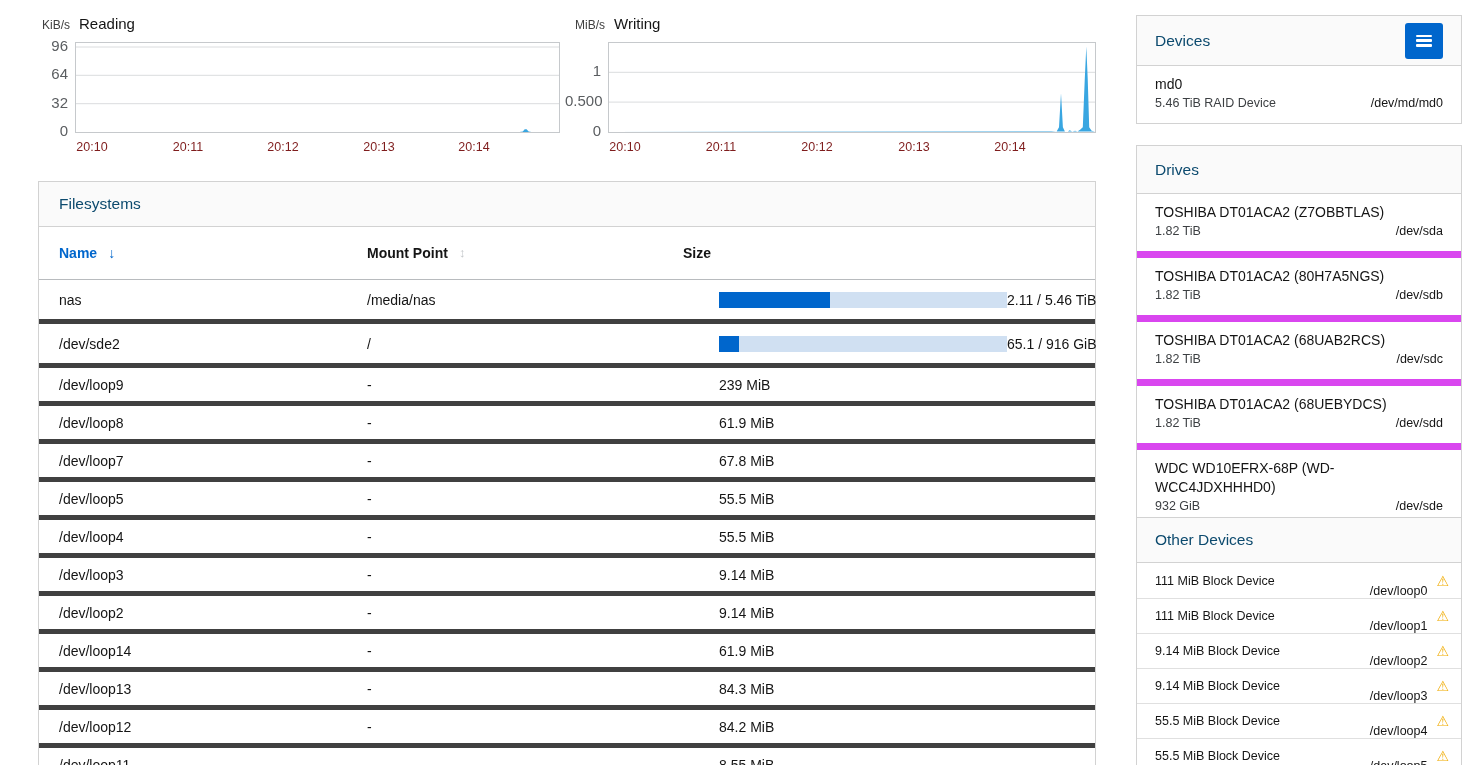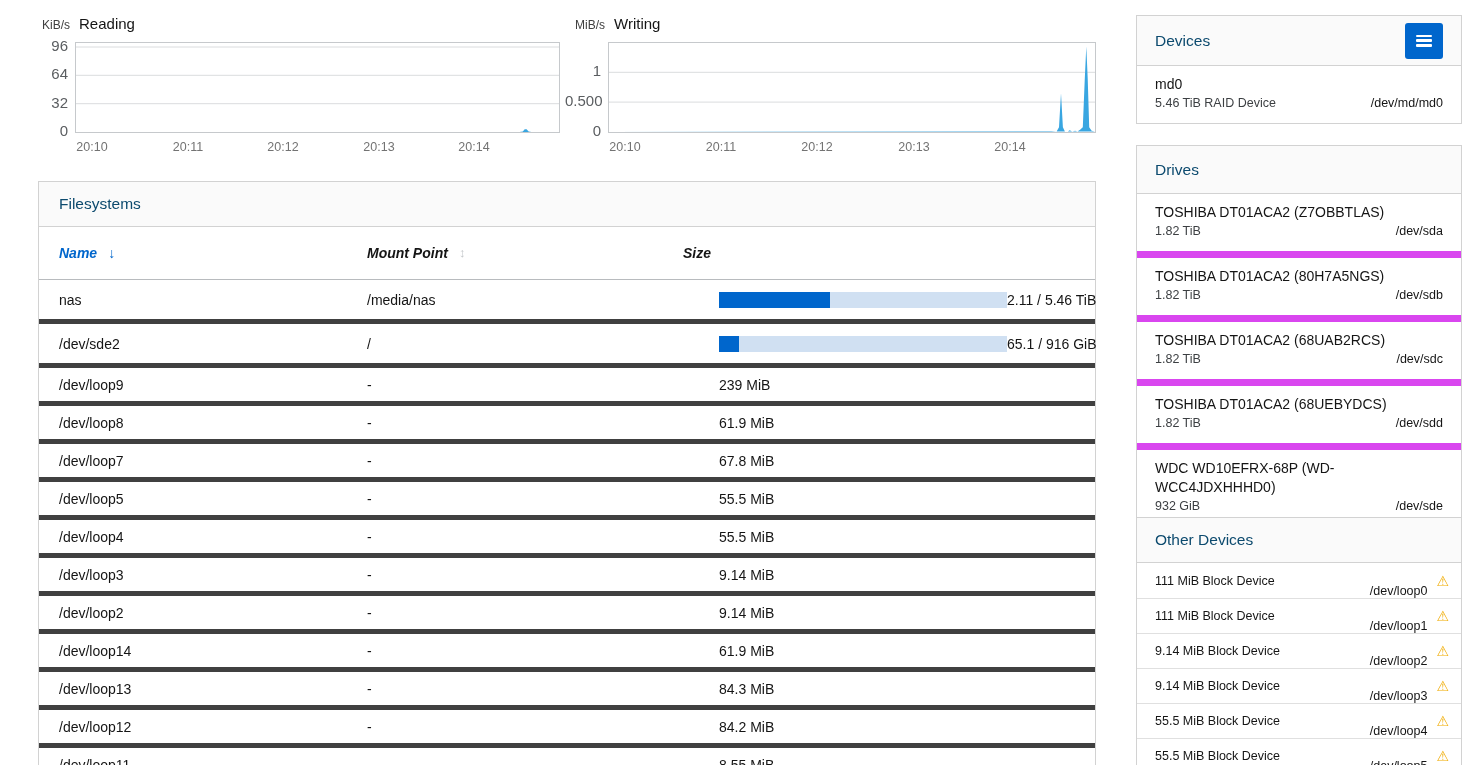--- a/index.html
+++ b/index.html
@@ -19,39 +19,39 @@
   .plot { position:absolute; top:27px; background:#fff; border:1px solid #c6c9cc; }
   #chart-reading .plot { left:35px; width:485px; height:91px; }
   #chart-writing .plot { left:35px; width:488px; height:91px; }
   .ylabels { position:absolute; left:-8px; top:27px; width:36px; height:91px; }
   .ytick { position:absolute; right:0; width:100%; text-align:right;
            font-size:15px; color:#5a5d60; line-height:16px; }
   .xlabels { position:absolute; left:35px; top:125px; height:18px; }
   #chart-reading .xlabels { width:485px; }
   #chart-writing .xlabels { width:488px; }
   .xtick { position:absolute; top:0; transform:translateX(-50%);
-           font-size:12.5px; color:#737373; white-space:nowrap; }
+           font-size:12.5px; color:#7f1d1d; white-space:nowrap; }
 
   
   .card { position:absolute; background:#fff; border:1px solid #d2d2d2; }
   .card-head {
     display:flex; align-items:center; justify-content:space-between;
     background:#fafafa; border-bottom:1px solid #d2d2d2;
     padding:0 18px; font-size:15.5px; color:#0c4a6e;
   }
 
   
   #fs-card { left:38px; top:181px; width:1058px; height:640px; }
   #fs-card .card-head { height:45px; padding:0 20px; }
   .thead {
     display:grid; grid-template-columns:308px 316px 1fr; align-items:center;
     height:53px; padding:0 26px 0 20px; border-bottom:1px solid #b8bbbe;
     font-size:14px; font-weight:bold;
   }
-  .th { display:flex; align-items:flex-start; gap:11px;font-style:italic; }
+  .th { display:flex; align-items:flex-start; gap:11px; }
   .th-name { color:#0066cc; cursor:pointer; }
   .sort-desc-icon { color:#0066cc; font-size:14px; font-weight:bold; }
   .sort-both-icon { color:#c3c6c9; font-size:13px; font-weight:normal; }
   .fs-row {
     display:grid; grid-template-columns:308px 316px 1fr; align-items:center;
     height:38px; padding:0 26px 0 20px; border-bottom:5px solid #404040;
     font-size:14px; cursor:pointer;
   }
   .fs-row.tall { height:44px; }
   .size-cell { display:flex; align-items:center;margin-left:36px; }

